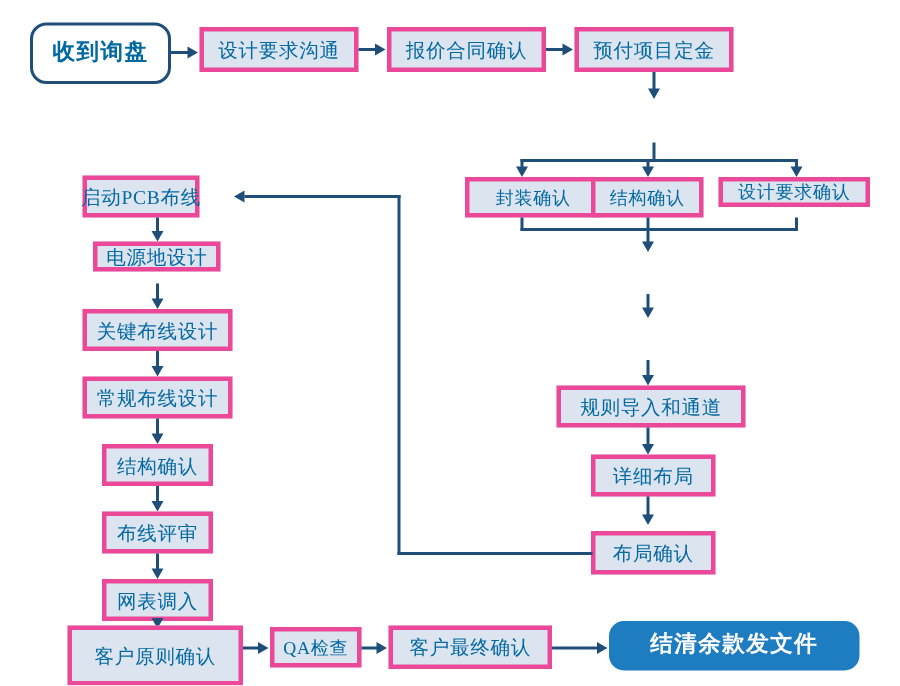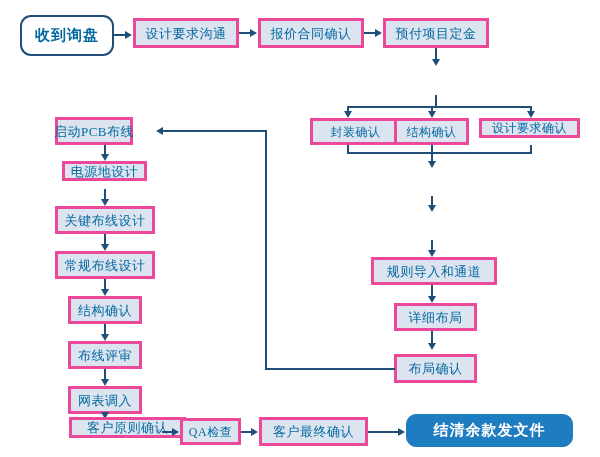--- a/index.html
+++ b/index.html
@@ -169,21 +169,21 @@
   <div class="node proc" style="left:68px;top:341px;width:74px;height:28px;">布线评审</div>
 
   <div class="conn v" style="left:104px;top:369px;height:14px;"></div>
   <div class="arrow down" style="left:101px;top:379px;"></div>
 
   <div class="node proc" style="left:68px;top:386px;width:74px;height:28px;">网表调入</div>
 
   <div class="conn v" style="left:104px;top:414px;height:9px;"></div>
   <div class="arrow down" style="left:101px;top:412px;"></div>
 
-  <div class="node proc" style="left:45px;top:417px;width:117px;height:21px;margin-left:24px;">客户原则确认</div>
+  <div class="node proc" style="left:45px;top:417px;width:117px;height:40px;">客户原则确认</div>
 
   <div class="conn h" style="left:162px;top:431px;width:11px;"></div>
   <div class="arrow right" style="left:172px;top:428px;"></div>
 
   <div class="node proc small" style="left:180px;top:418px;width:61px;height:27px;">QA检查</div>
 
   <div class="conn h" style="left:241px;top:431px;width:11px;"></div>
   <div class="arrow right" style="left:251px;top:428px;"></div>
 
   <div class="node proc" style="left:259px;top:417px;width:109px;height:29px;">客户最终确认</div>

